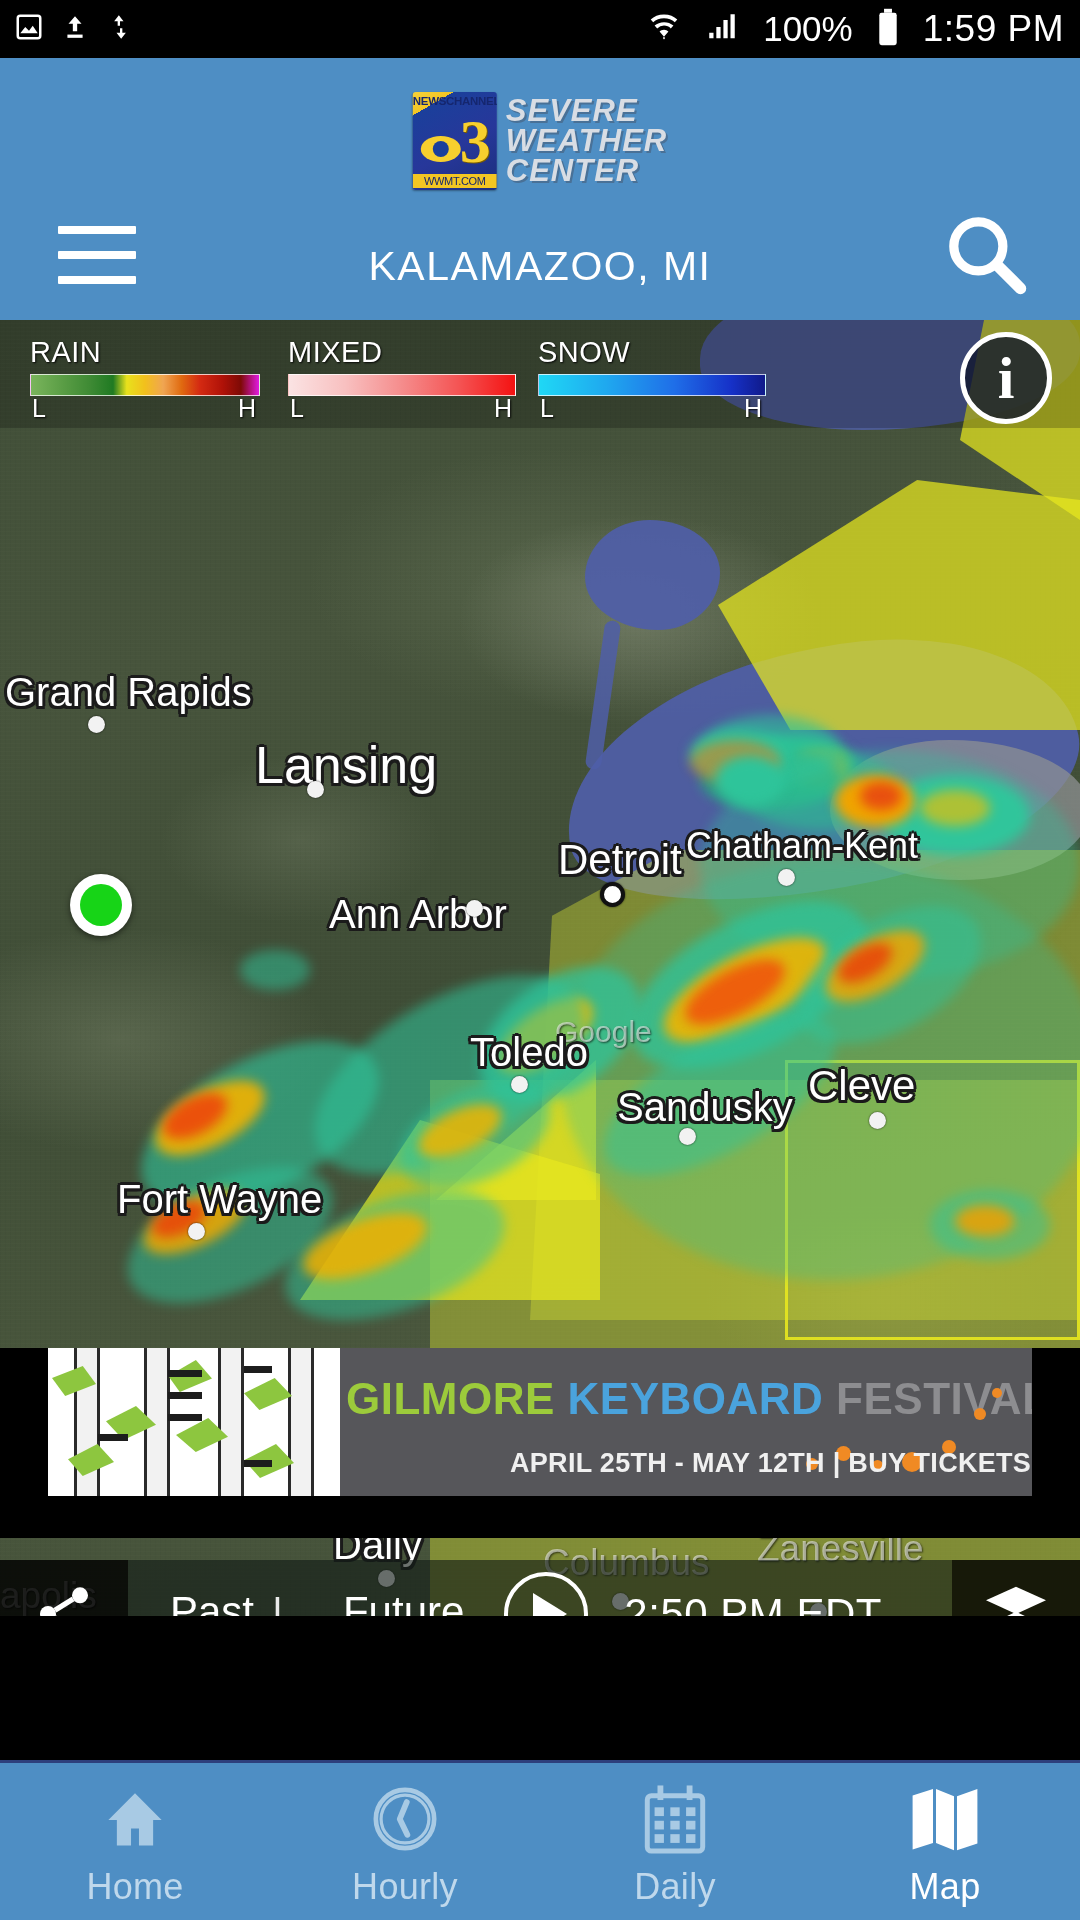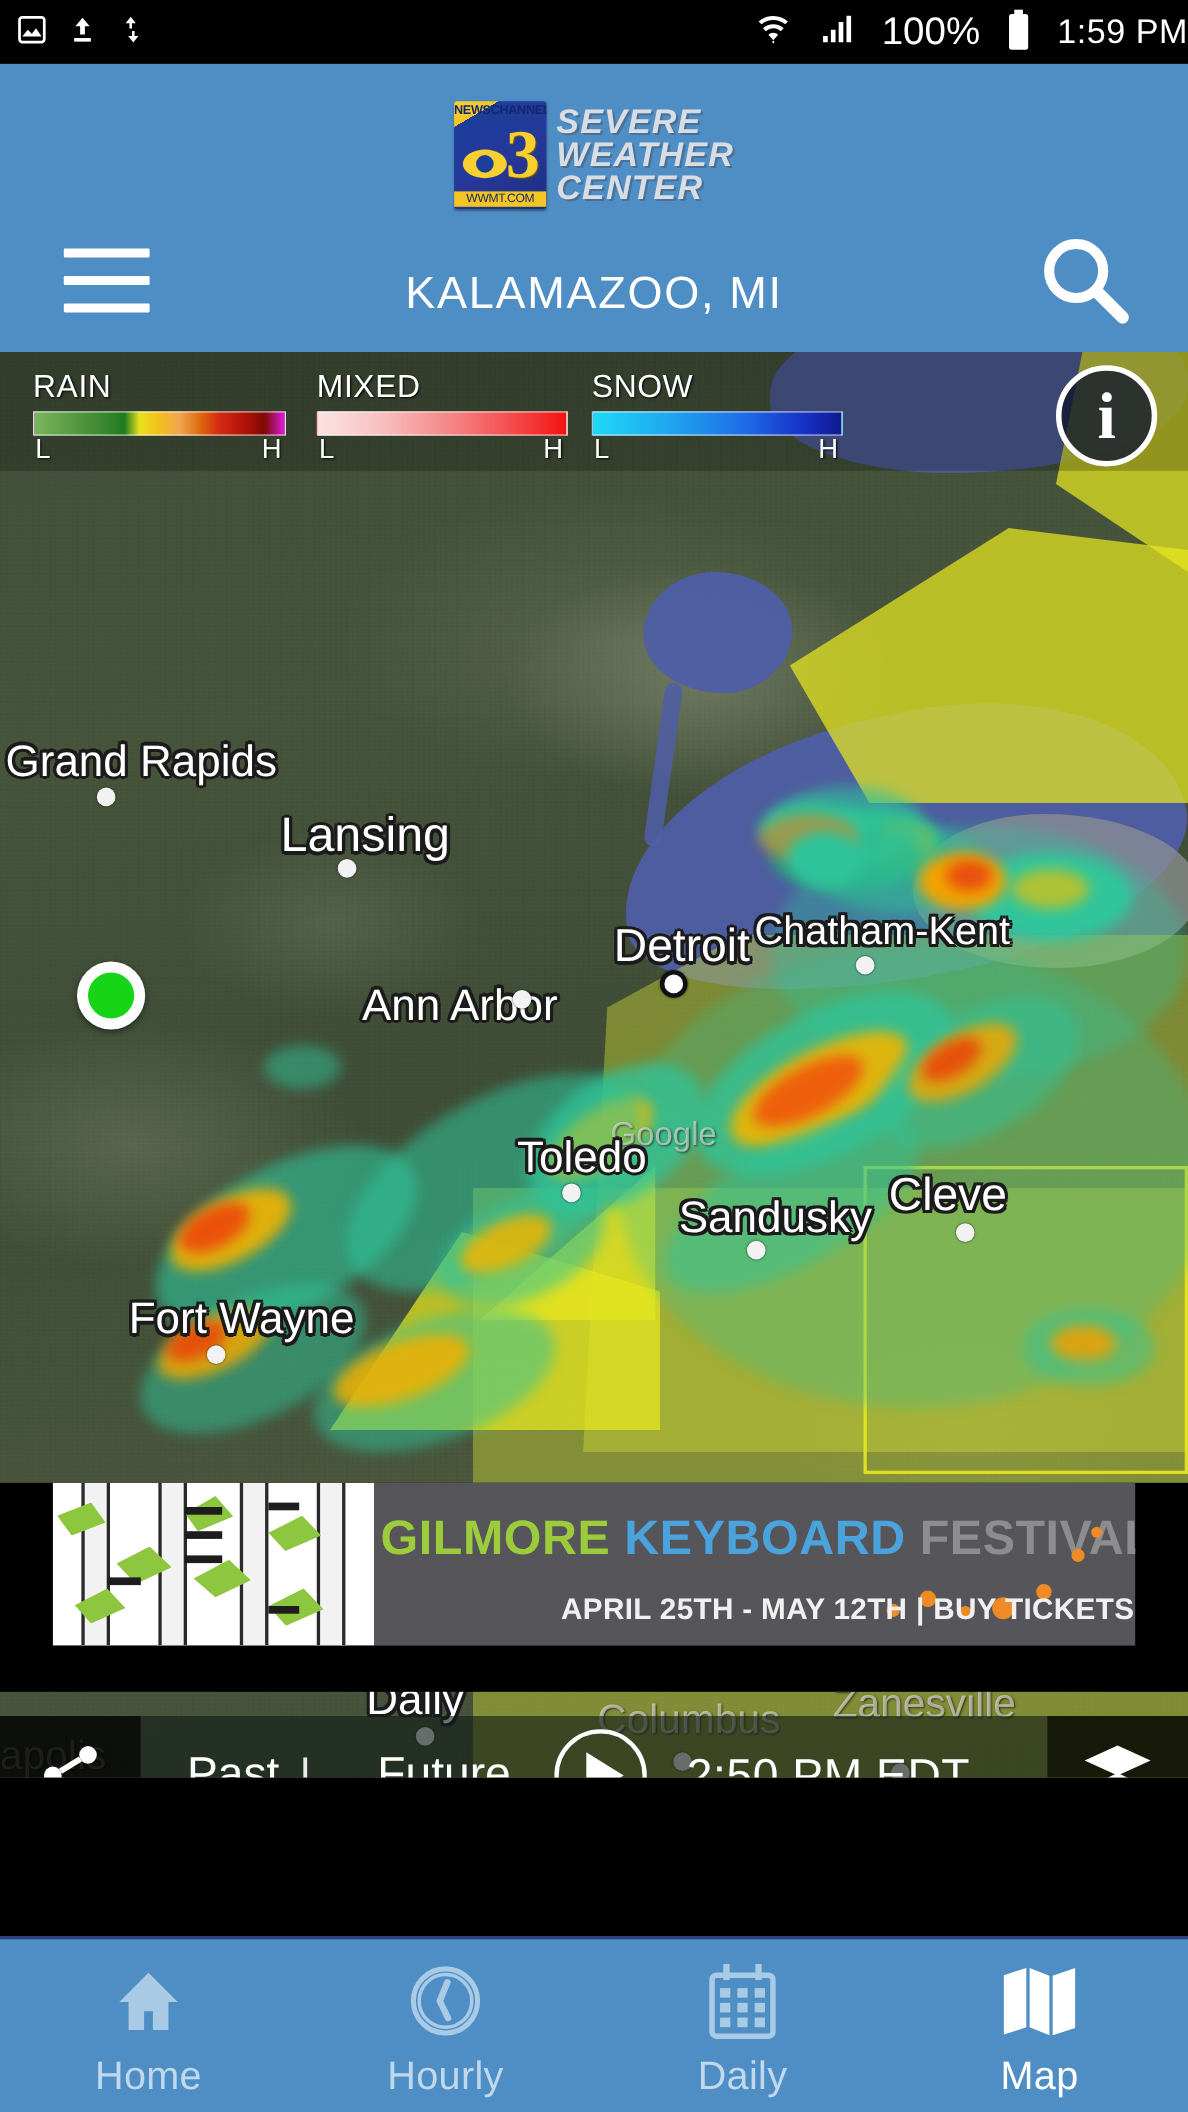--- a/index.html
+++ b/index.html
@@ -10,22 +10,22 @@
     overflow:hidden;
   }
   #app { position:relative; width:1080px; height:1920px; overflow:hidden; }
 
   
   .statusbar{
     position:absolute; top:0; left:0; width:1080px; height:58px;
     background:#000; color:#fff; display:flex; align-items:center;
   }
   .sb-left{ display:flex; align-items:center; gap:18px; padding-left:14px; }
-  .sb-right{ margin-left:auto; display:flex; align-items:center; gap:24px; }
-  .sb-time{ font-size:31px; letter-spacing:.5px; font-weight:400; }
+  .sb-right{ margin-left:auto; display:flex; align-items:center; gap:24px; padding-right:16px; }
+  .sb-time{ font-size:37px; letter-spacing:.5px; font-weight:400; }
   .sb-pct{ font-size:35px; font-weight:400; letter-spacing:0px; }
   .icn{ display:inline-block; }
 
   
   .header{
     position:absolute; top:58px; left:0; width:1080px; height:262px;
     background:#4e8ec4;
   }
   .hamburger{
     position:absolute; left:58px; top:168px; width:78px; height:58px;
@@ -436,21 +436,21 @@
     <div class="radar" style="left:930px;top:870px;width:120px;height:70px;background:#2ec49a;opacity:.5;"></div>
     <div class="radar" style="left:955px;top:885px;width:60px;height:32px;background:#f0a000;opacity:.85;"></div>
 
     <div class="ghost-label" style="left:555px;top:695px;font-size:30px;">Google</div>
 
     <div class="city">
       <span class="city-name" style="left:5px;top:350px;font-size:40px;">Grand Rapids</span>
       <span class="city-dot" style="left:88px;top:396px;"></span>
     </div>
     <div class="city">
-      <span class="city-name" style="left:255px;top:415px;font-size:44px;">Lansing</span>
+      <span class="city-name" style="left:255px;top:415px;font-size:52px;">Lansing</span>
       <span class="city-dot" style="left:307px;top:461px;"></span>
     </div>
     <div class="city">
       <span class="city-name" style="left:558px;top:516px;font-size:42px;">Detroit</span>
       <span class="city-dot big" style="left:600px;top:562px;"></span>
     </div>
     <div class="city">
       <span class="city-name" style="left:686px;top:505px;font-size:36px;">Chatham-Kent</span>
       <span class="city-dot" style="left:778px;top:549px;"></span>
     </div>

